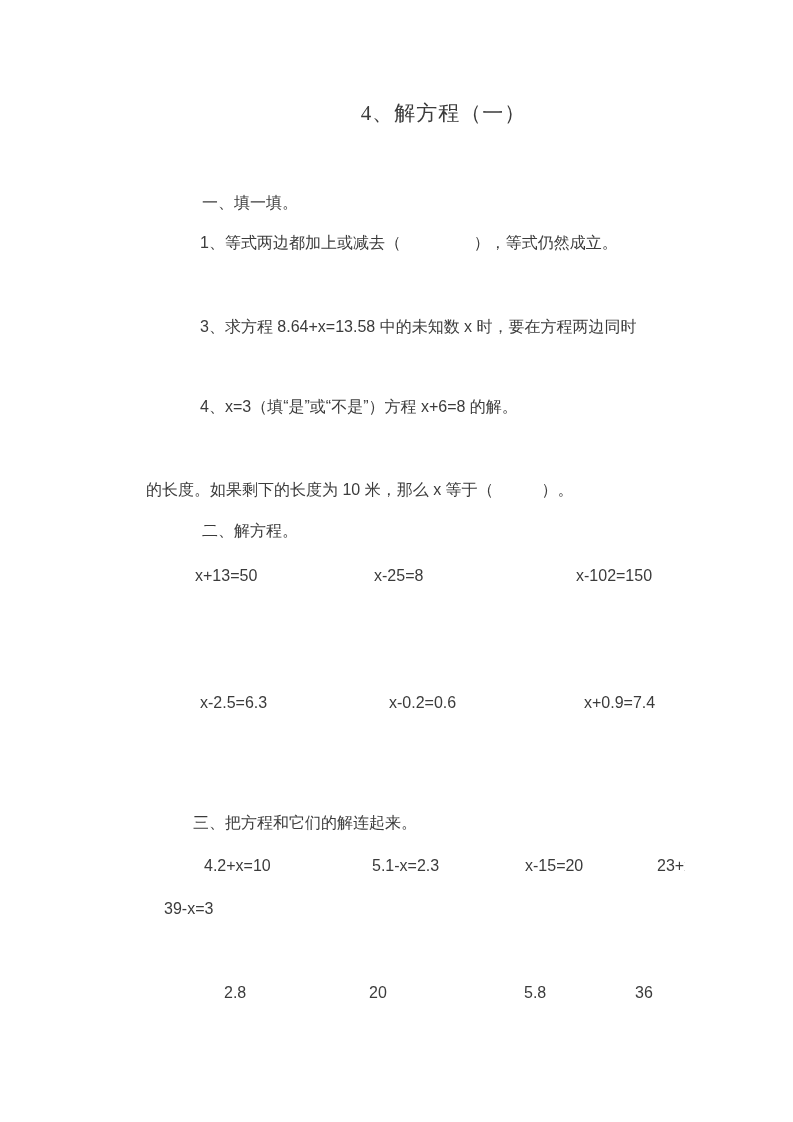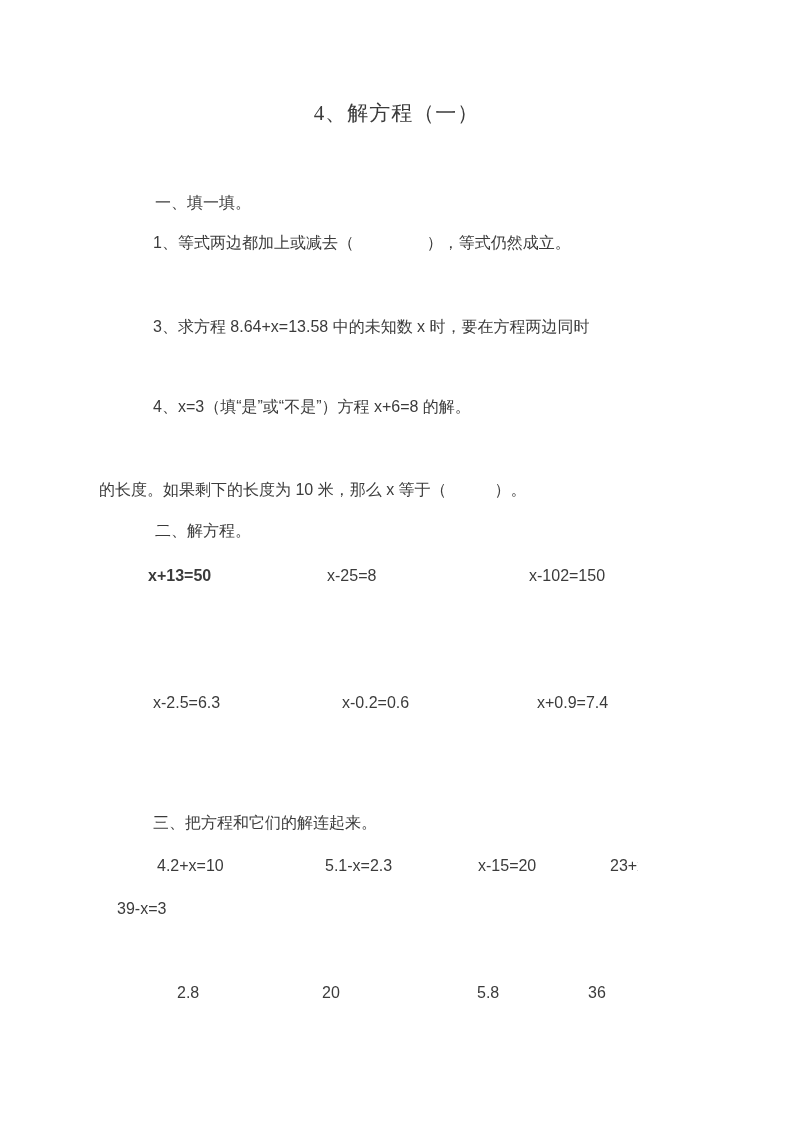--- a/index.html
+++ b/index.html
@@ -8,20 +8,21 @@
     background: #ffffff;
   }
   .page {
     position: relative;
     width: 638px;
     height: 1122px;
     background: #ffffff;
     overflow: hidden;
     font-family: "Liberation Sans", "DejaVu Sans", sans-serif;
     color: #3b3b3b;
+    margin-left: 47px;
   }
   .line {
     position: absolute;
     white-space: pre;
     font-size: 16px;
     line-height: 24px;
     color: #3b3b3b;
   }
   .title {
     top: 101px;
@@ -36,28 +37,28 @@
   .s1h  { top: 191px; left: 155px; }
   .l10  { top: 231px; left: 153px; }
   .l11  { top: 273px; left: 153px; }
   .l12  { top: 315px; left: 153px; }
   .l13  { top: 355px; left: 96px;  }
   .l14  { top: 395px; left: 153px; }
   .l15  { top: 438px; left: 153px; }
   .l16  { top: 478px; left: 99px;  }
   
   .s2h  { top: 519px; left: 155px; }
-  .e211 { top: 564px; left: 148px; font-weight: bold; }
+  .e211 { top: 564px; left: 148px; }
   .e212 { top: 564px; left: 327px; }
   .e213 { top: 564px; left: 529px; }
   .e221 { top: 691px; left: 153px; }
   .e222 { top: 691px; left: 342px; }
   .e223 { top: 691px; left: 537px; }
   
-  .s3h  { top: 811px; left: 153px; }
+  .s3h  { top: 811px; left: 146px; }
   .e311 { top: 854px; left: 157px; }
   .e312 { top: 854px; left: 325px; }
   .e313 { top: 854px; left: 478px; }
   .e314 { top: 854px; left: 610px; }
   .e321 { top: 897px; left: 117px; }
   .a1   { top: 981px; left: 177px; }
   .a2   { top: 981px; left: 322px; }
   .a3   { top: 981px; left: 477px; }
   .a4   { top: 981px; left: 588px; }
 </style>

